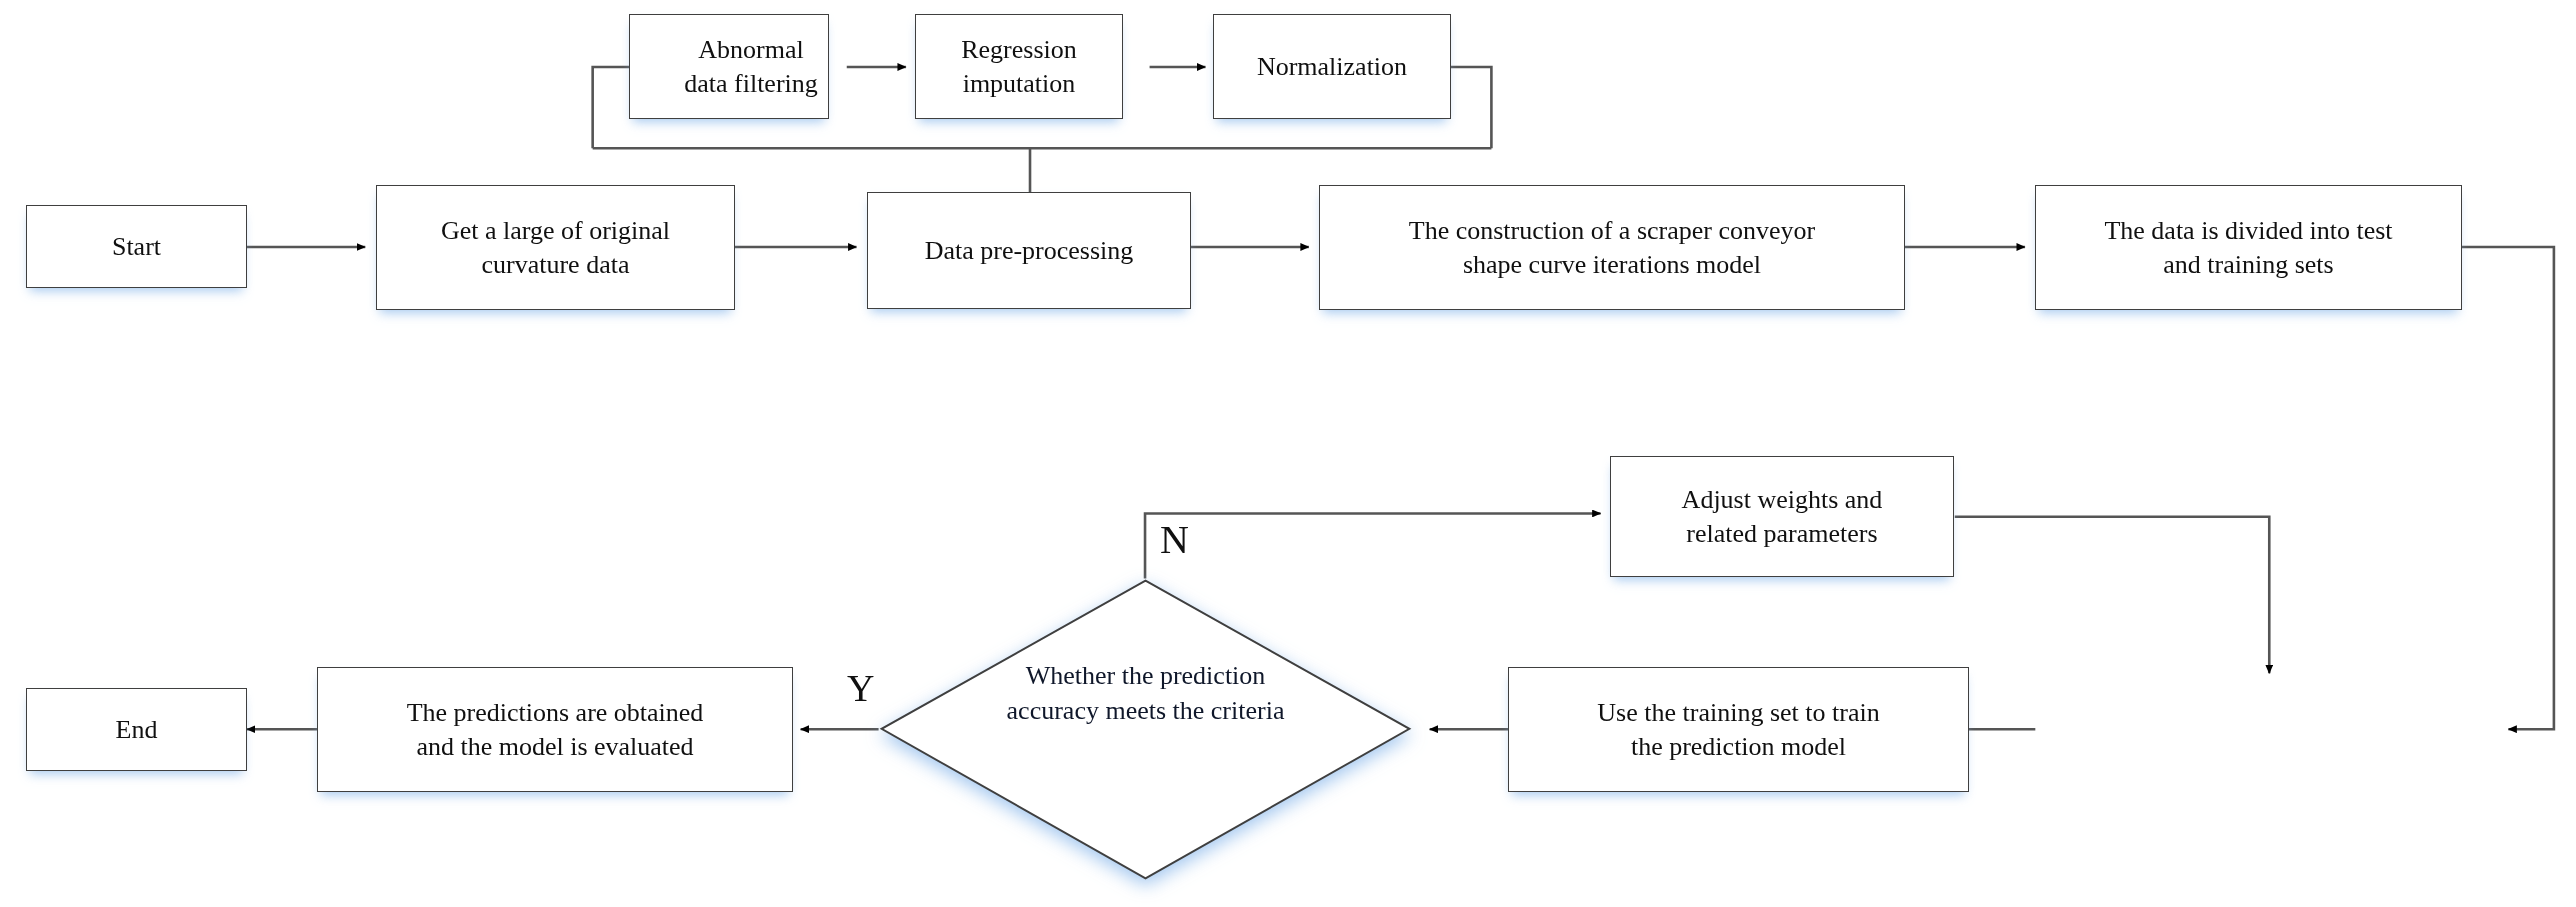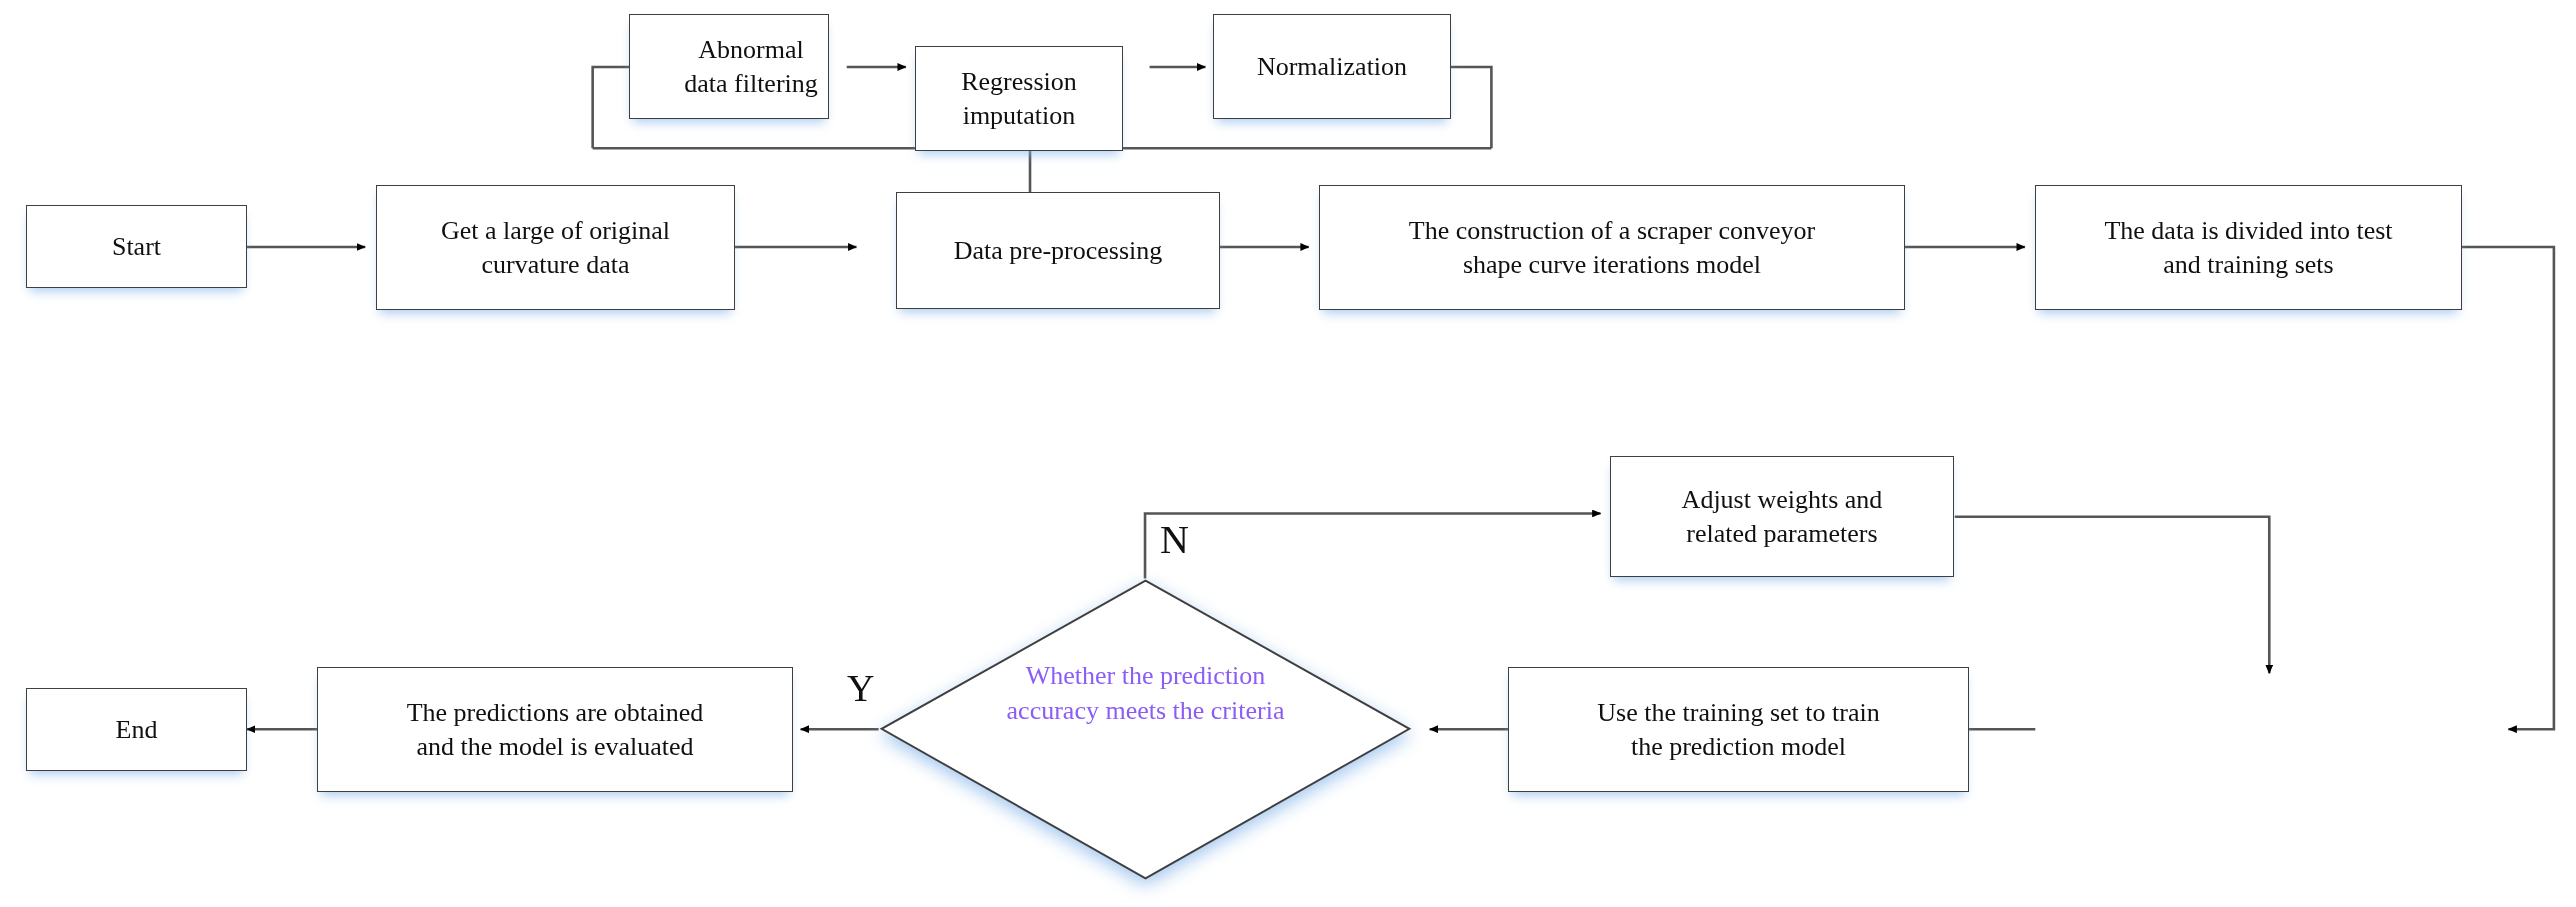--- a/index.html
+++ b/index.html
@@ -22,21 +22,21 @@
   }
   .node .lbl{display:block;padding:0 6.5px;white-space:pre-line;}
   .diamond{
     position:absolute;
     z-index:3;
   }
   .diamond .dlabel{
     position:absolute;
     left:0;top:0;width:100%;height:100%;
     display:flex;align-items:center;justify-content:center;
-    text-align:center;color:#8b5cf6;line-height:1.32;
+    text-align:center;color:#0f172a;line-height:1.32;
     white-space:pre-line;
     z-index:4;
   }
   .edge-label{
     position:absolute;
     color:#101010;
     z-index:5;
     line-height:1;
   }
 </style>
@@ -95,39 +95,39 @@
     <g stroke="#555555" stroke-width="4" fill="none">
       <path d="M3008,795 L3492,795 L3492,1036" marker-end="url(#ah)"></path>
     </g>
   </svg>
 
   <div class="node" style="left:629px; top:14.3px; width:200px; height:105px; font-size:26px;padding-left:44px;">
     <span class="lbl">Abnormal
 data filtering</span>
   </div>
 
-  <div class="node" style="left:915px; top:14.3px; width:208px; height:105px; font-size:26px;margin-top:32px;">
+  <div class="node" style="left:915px; top:14.3px; width:208px; height:105px; font-size:26px;">
     <span class="lbl">Regression
 imputation</span>
   </div>
 
   <div class="node" style="left:1213px; top:14.3px; width:238px; height:105px; font-size:26px;">
     <span class="lbl">Normalization</span>
   </div>
 
   <div class="node" style="left:26px; top:205px; width:221px; height:83px; font-size:26px;">
     <span class="lbl">Start</span>
   </div>
 
   <div class="node" style="left:376px; top:185px; width:359px; height:125px; font-size:26px;">
     <span class="lbl">Get a large of original
 curvature data</span>
   </div>
 
-  <div class="node" style="left:867px; top:192px; width:324px; height:117px; font-size:26px;margin-left:29px;">
+  <div class="node" style="left:867px; top:192px; width:324px; height:117px; font-size:26px;">
     <span class="lbl">Data pre-processing</span>
   </div>
 
   <div class="node" style="left:1319px; top:185px; width:586px; height:125px; font-size:26px;">
     <span class="lbl">The construction of a scraper conveyor
 shape curve iterations model</span>
   </div>
 
   <div class="node" style="left:2035px; top:185px; width:427px; height:125px; font-size:26px;">
     <span class="lbl">The data is divided into test

